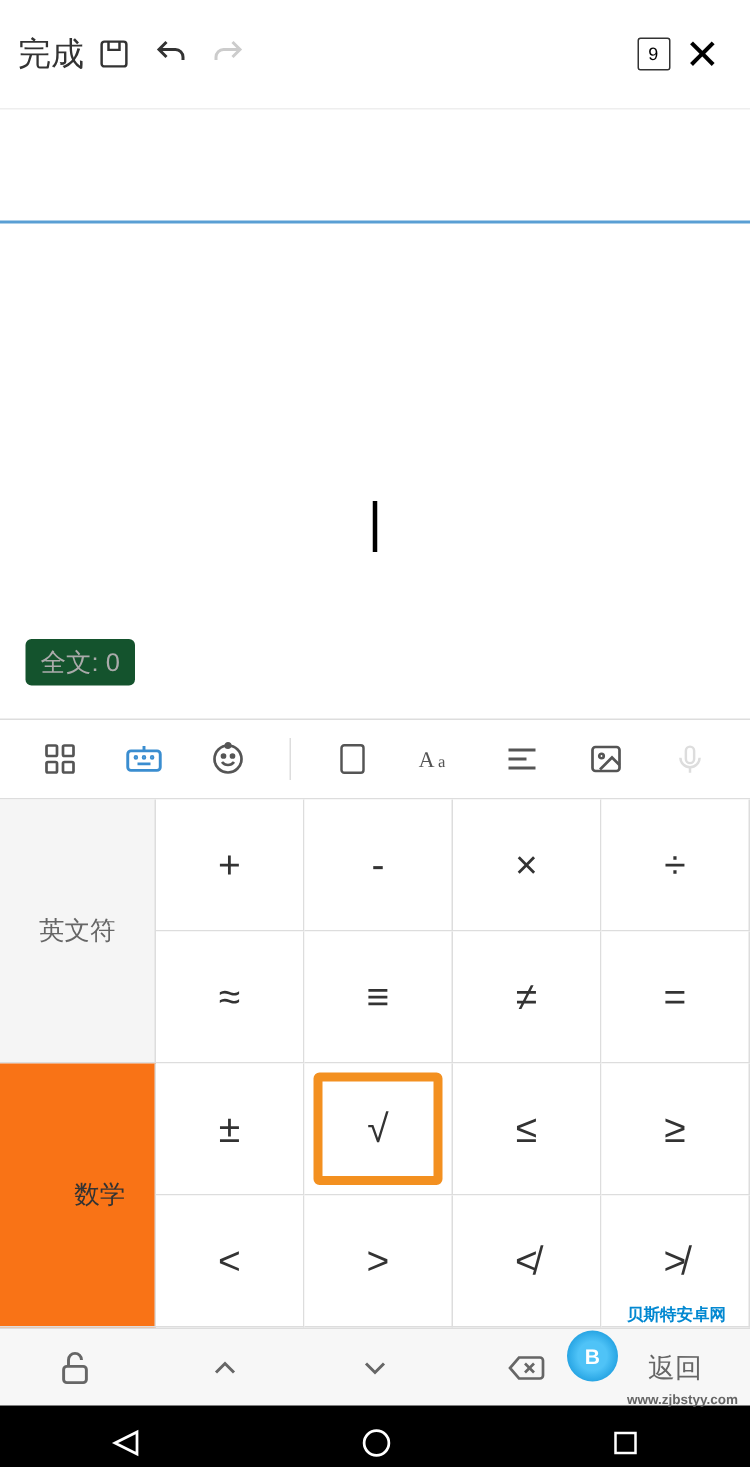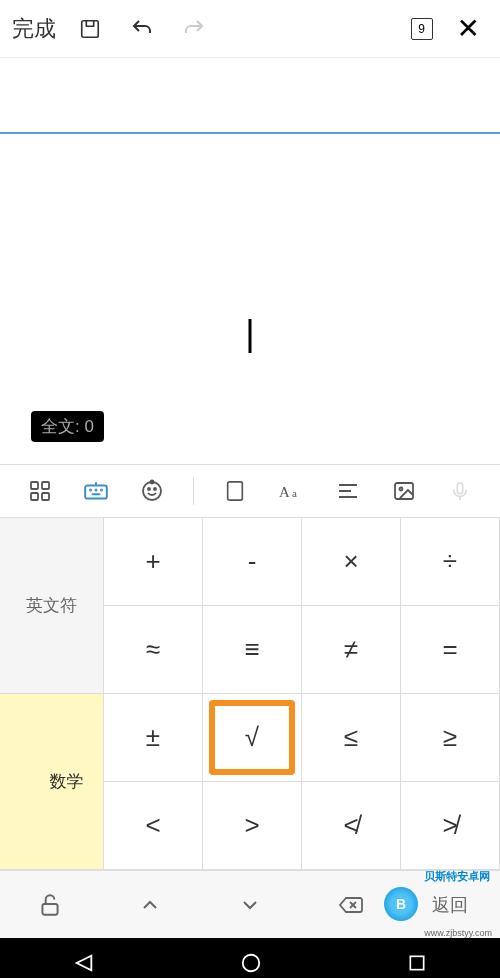--- a/index.html
+++ b/index.html
@@ -1,55 +1,55 @@
 <!DOCTYPE html>
 <html><head>
   <meta charset="utf-8">
   <style>
     * { margin: 0; padding: 0; box-sizing: border-box; }
     body { width: 500px; height: 978px; font-family: sans-serif; background: #fff; position: relative; overflow: hidden; }
     
-    .top-bar { height: 58px; display: flex; align-items: center; padding: 0 12px; gap: 16px; border-bottom: 1px solid #eee; }
+    .top-bar { height: 73px; display: flex; align-items: center; padding: 0 12px; gap: 2px; border-bottom: 1px solid #eee; }
     .top-bar .done { font-size: 22px; color: #333; }
     .top-bar .icon-btn { width: 36px; height: 36px; display: flex; align-items: center; justify-content: center; color: #333; }
     .top-bar .icon-btn.disabled { color: #ccc; }
     .top-bar .spacer { flex: 1; }
     .top-bar .page-num { border: 1.5px solid #333; width: 22px; height: 22px; display: flex; align-items: center; justify-content: center; font-size: 12px; border-radius: 2px; }
     .top-bar .close-x { font-size: 28px; font-weight: 300; padding: 0 8px; }
     
     .input-area { height: 76px; border-bottom: 2px solid #5a9fd4; }
     
     .content-area { position: relative; height: 330px; }
-    .word-count { position: absolute; left: 31px; bottom: 22px; background: #000000; color: #aaa; padding: 4px 10px; border-radius: 4px; font-size: 17px; }
+    .word-count { position: absolute; left: 17px; bottom: 22px; background: #14532d; color: #aaa; padding: 4px 10px; border-radius: 4px; font-size: 17px; }
     .cursor { position: absolute; left: 50%; top: 50%; transform: translate(-50%, 20px); width: 3px; height: 34px; background: #000; }
     
     .toolbar { height: 54px; display: flex; align-items: center; justify-content: space-around; border-top: 1px solid #ddd; border-bottom: 1px solid #ddd; padding: 0 12px; }
     .toolbar .tb-icon { width: 30px; height: 30px; display: flex; align-items: center; justify-content: center; color: #555; }
     .toolbar .tb-icon.active { color: #3a8dd0; }
     .toolbar .divider { width: 1px; height: 28px; background: #ddd; }
     
     .keyboard { display: flex; height: 352px; }
     .category-col { width: 104px; display: flex; flex-direction: column; background: #f0f0f0; }
     .category-col .cat { flex: 1; display: flex; align-items: center; justify-content: center; font-size: 17px; color: #666; border-bottom: 1px solid #ddd; border-right: 1px solid #ddd; background: #f5f5f5; }
-    .category-col .cat.active { background: #fef9c3; color: #333; padding-left: 30px; }
+    .category-col .cat.active { background: #f97316; color: #333; padding-left: 30px; }
     
     .symbol-grid { flex: 1; display: grid; grid-template-columns: repeat(4, 1fr); grid-template-rows: repeat(4, 1fr); }
     .symbol-grid .sym { display: flex; align-items: center; justify-content: center; font-size: 26px; color: #333; border-right: 1px solid #ddd; border-bottom: 1px solid #ddd; background: #fff; position: relative; }
     .symbol-grid .sym.highlighted::after { content: ''; position: absolute; inset: 6px; border: 6px solid #f39020; border-radius: 4px; pointer-events: none; }
     
-    .bottom-bar { height: 68px; display: flex; align-items: center; justify-content: space-around; background: #f7f7f7; border-top: 1px solid #ddd; }
+    .bottom-bar { height: 52px; display: flex; align-items: center; justify-content: space-around; background: #f7f7f7; border-top: 1px solid #ddd; }
     .bottom-bar .bb-btn { flex: 1; display: flex; align-items: center; justify-content: center; color: #666; font-size: 18px; }
     
     .nav-bar { height: 50px; background: #000; display: flex; align-items: center; justify-content: space-around; }
     .nav-bar .nav-btn { color: #fff; }
     
     .watermark { position: absolute; right: 8px; bottom: 40px; display: flex; align-items: center; gap: 6px; z-index: 10; }
     .watermark .logo { width: 34px; height: 34px; border-radius: 50%; background: radial-gradient(circle, #4fc3f7 40%, #0288d1 100%); display: flex; align-items: center; justify-content: center; color: #fff; font-weight: bold; font-size: 14px; }
     .watermark .wm-text { display: flex; flex-direction: column; font-size: 11px; color: #0288d1; font-weight: bold; gap: 44px; }
-    .watermark .wm-url { font-size: 9px; color: #666; font-weight: normal; }
+    .watermark .wm-url { font-size: 9px; color: #666; font-weight: bold; }
 
     svg { display: block; }
   </style>
 </head>
 <body>
 
 <div class="top-bar">
   <span class="done">完成</span>
   <span class="icon-btn">
     <svg width="22" height="22" viewBox="0 0 24 24" fill="none" stroke="currentColor" stroke-width="1.8">

